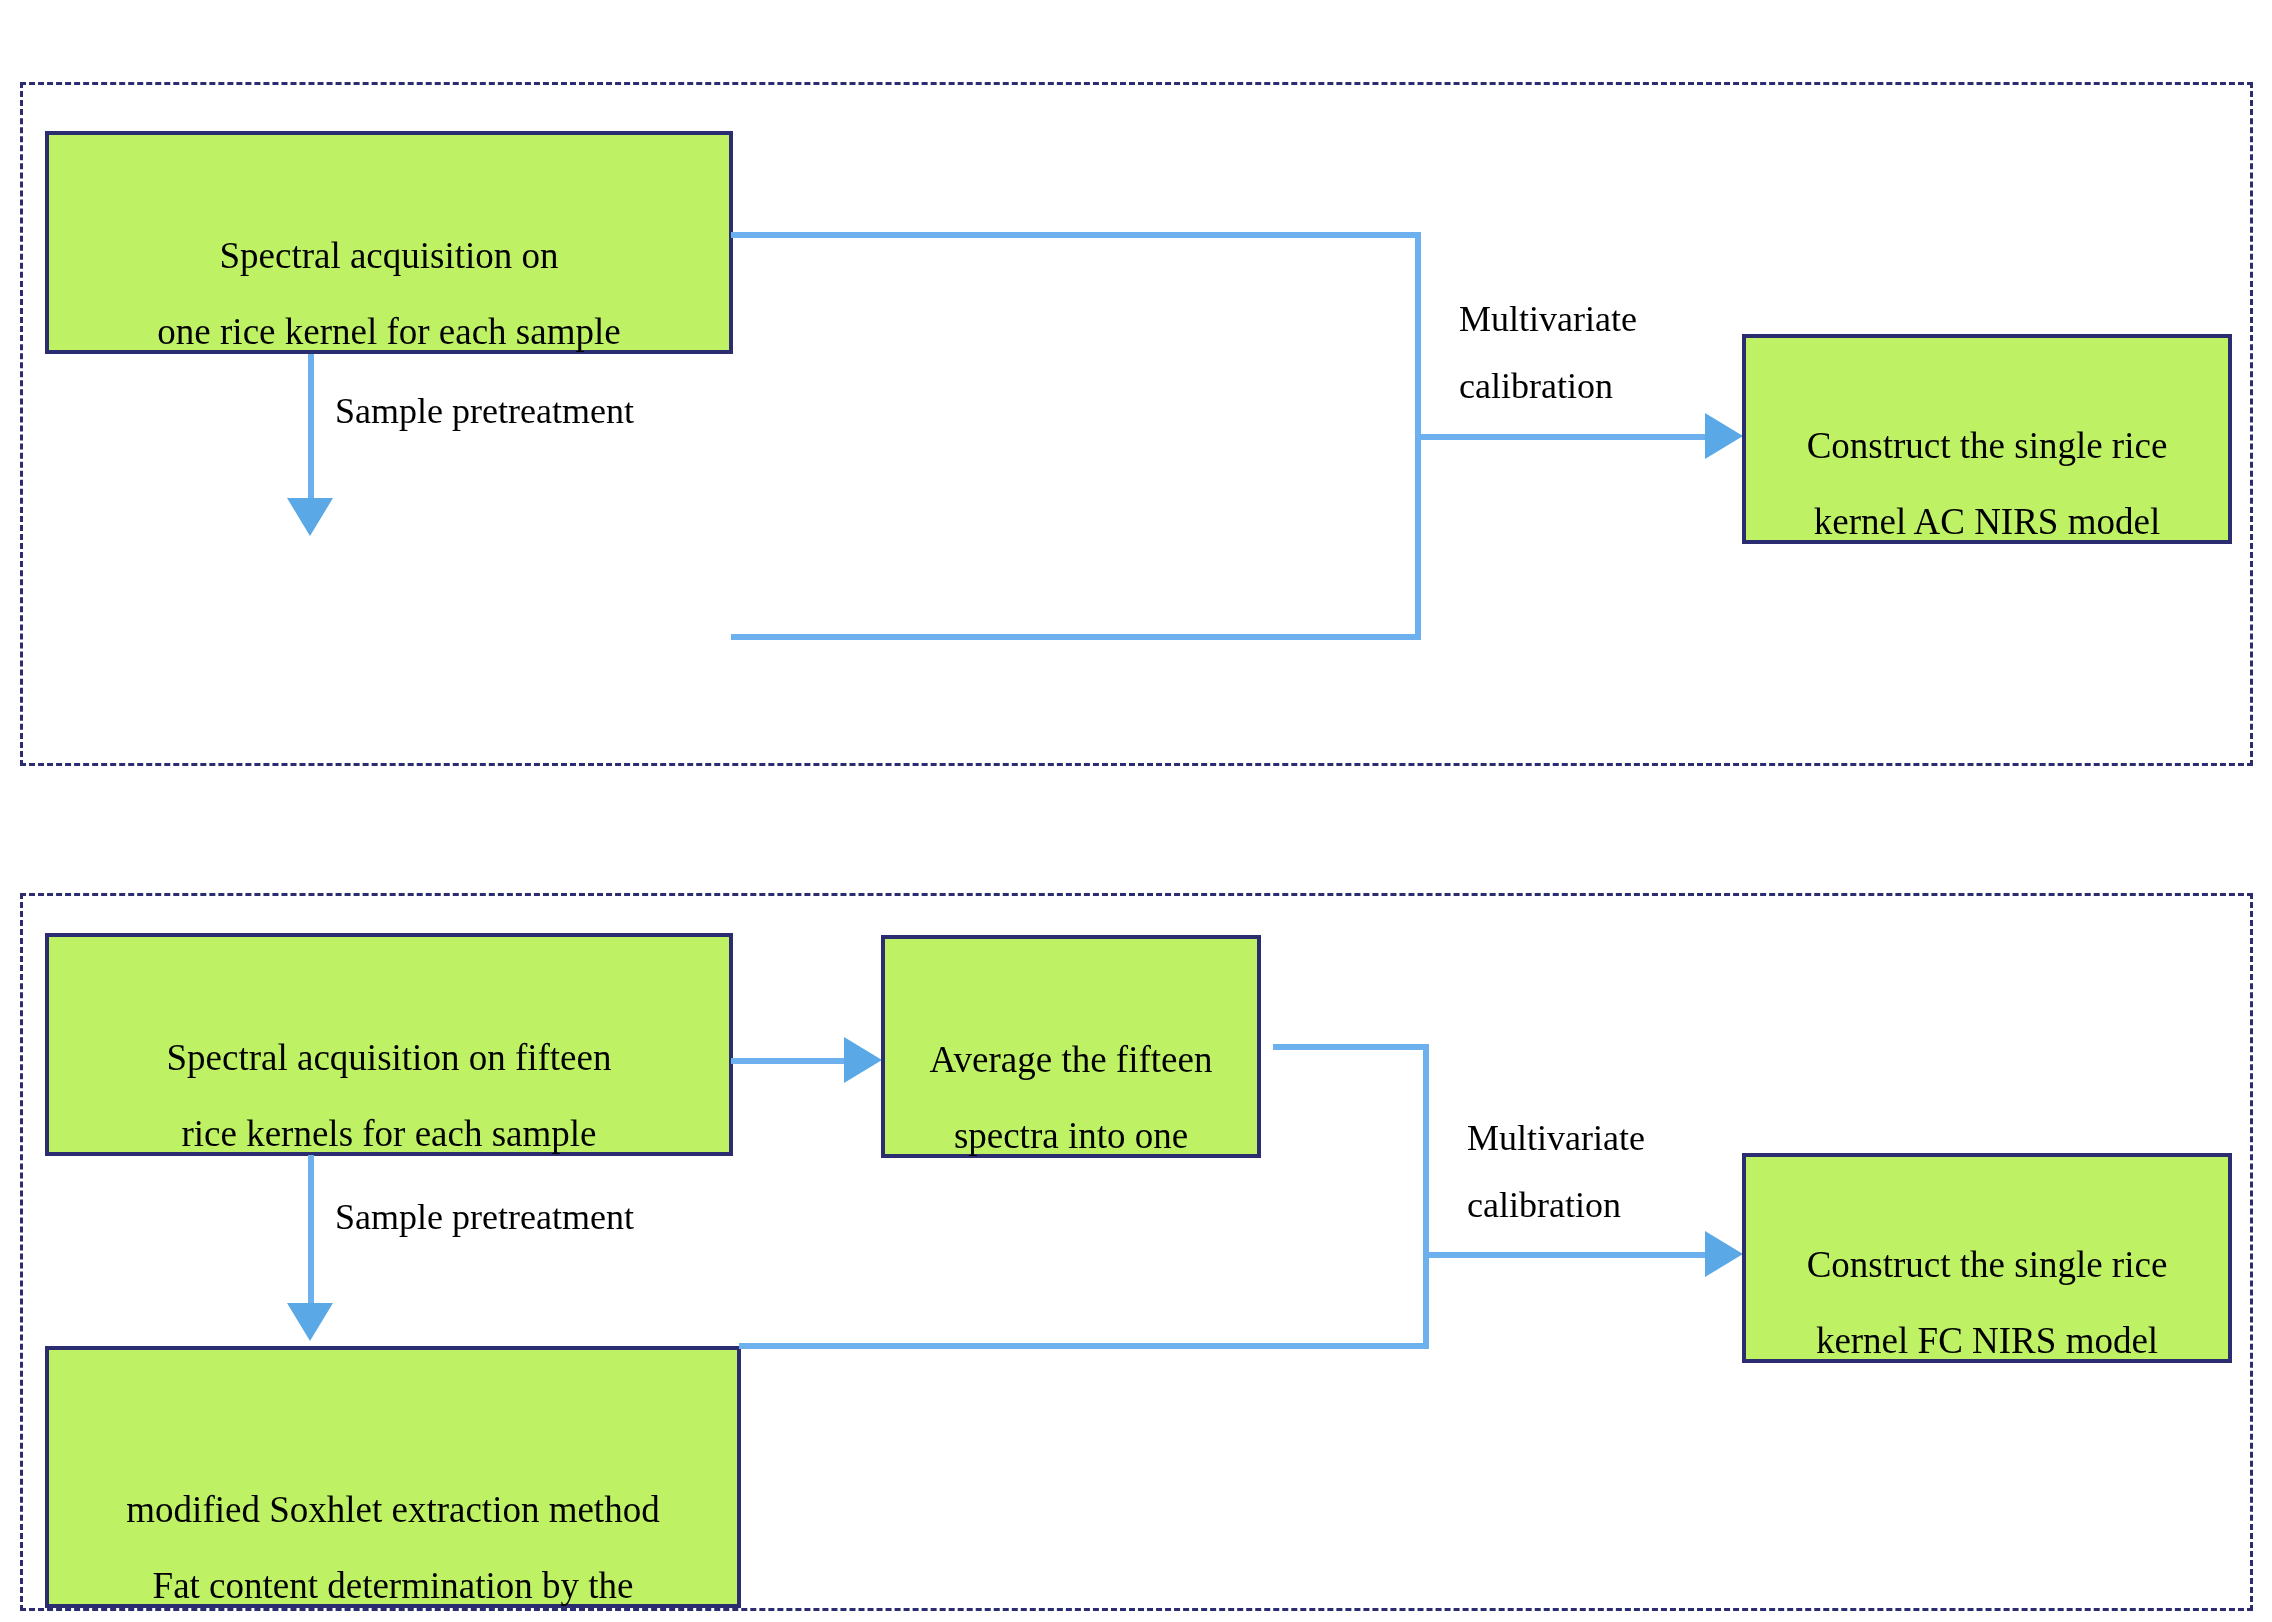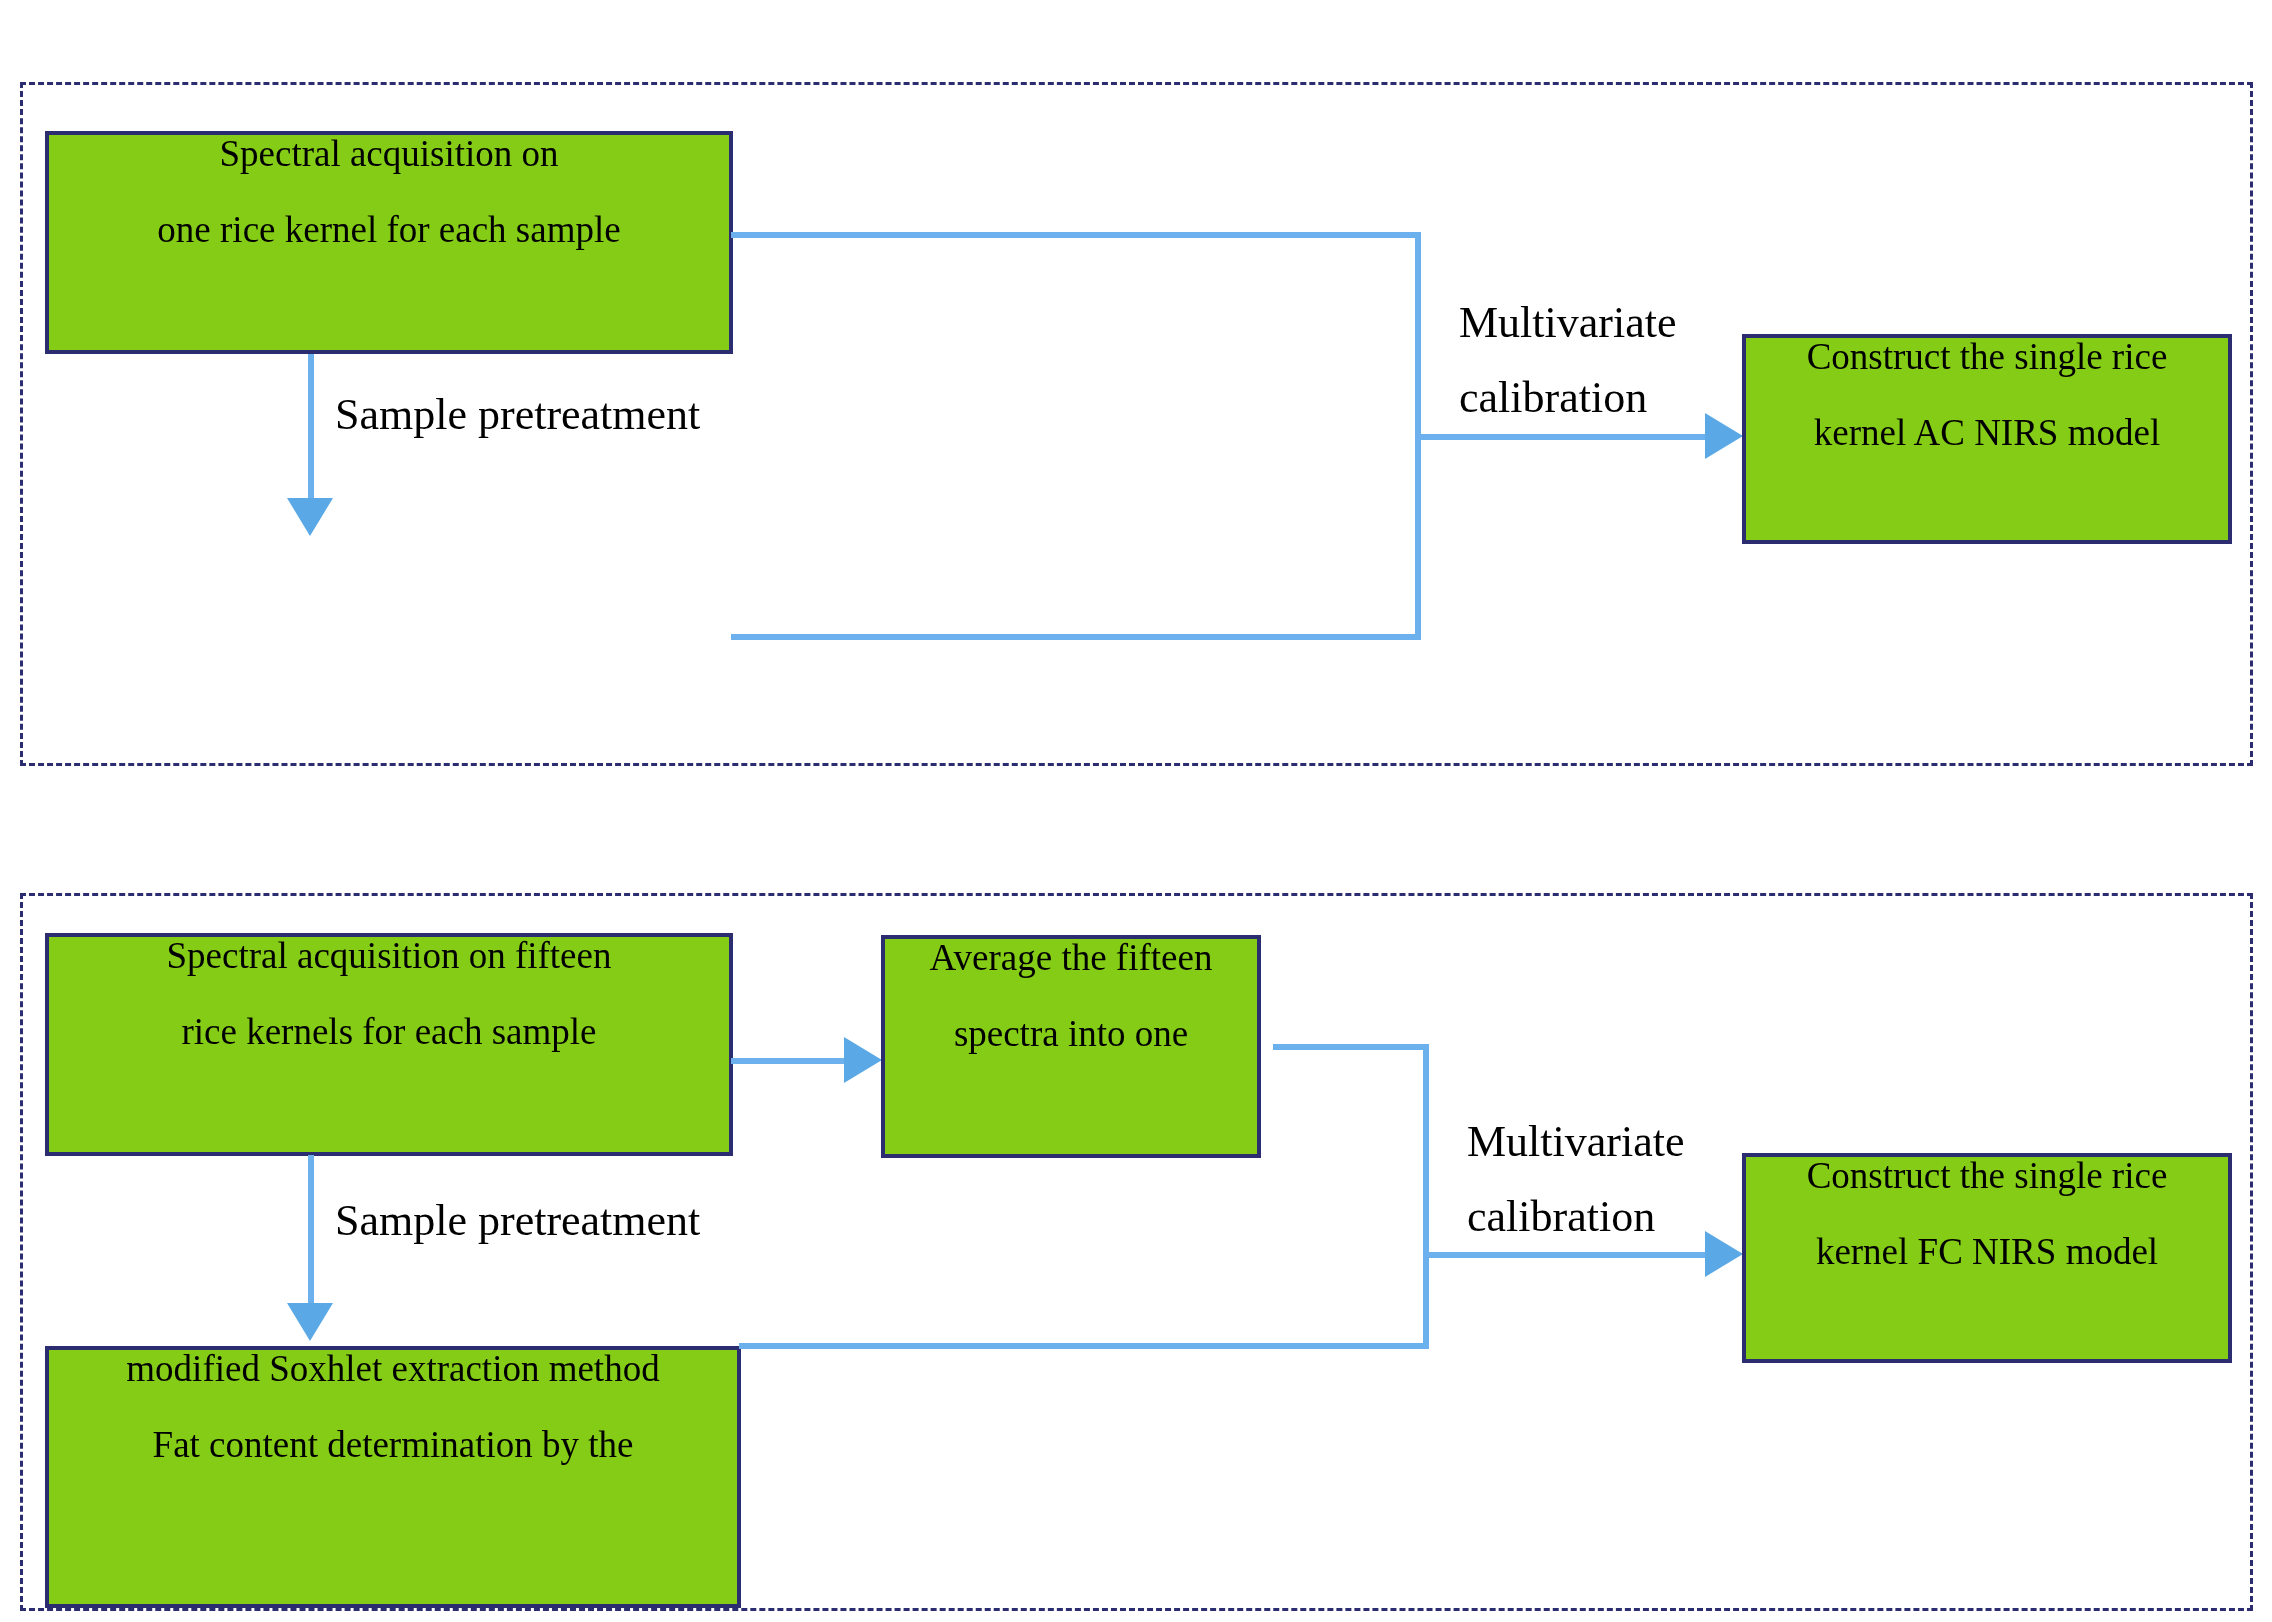--- a/index.html
+++ b/index.html
@@ -49,25 +49,25 @@
   #frame-fat {
     left: 19.6px;  top: 893px;
     width: 2233px; height: 718px;
   }
 
   
   .node {
     position: absolute;
     box-sizing: border-box;
     border: 4.6px solid #2b2d70;
-    background: #84cc16;
+    background: #bef264;
     display: flex;
     flex-direction: column;
     align-items: center;
-    justify-content: flex-start;
+    justify-content: flex-end;
     text-align: center;
     font-size: 37px;
     line-height: 1.0;
     color: #000000;
   }
   .node .ln { display: block; white-space: nowrap; }
   .node .ln + .ln { margin-top: 39px; }
 
   
   #node-spec-one      { left: 45px;   top: 131px;  width: 688px; height: 223px; }
@@ -99,21 +99,21 @@
     position: absolute;
     width: 0; height: 0;
     border-left: 23.6px solid transparent;
     border-right: 23.6px solid transparent;
     border-top: 38px solid #5aa9e6;
   }
 
   
   .edge-label {
     position: absolute;
-    font-size: 44px;
+    font-size: 36px;
     line-height: 1.0;
     color: #000000;
     white-space: nowrap;
   }
   .edge-label .ln { display: block; }
   .edge-label .ln + .ln { margin-top: 31px; }
 </style>
 </head>
 <body>
 

